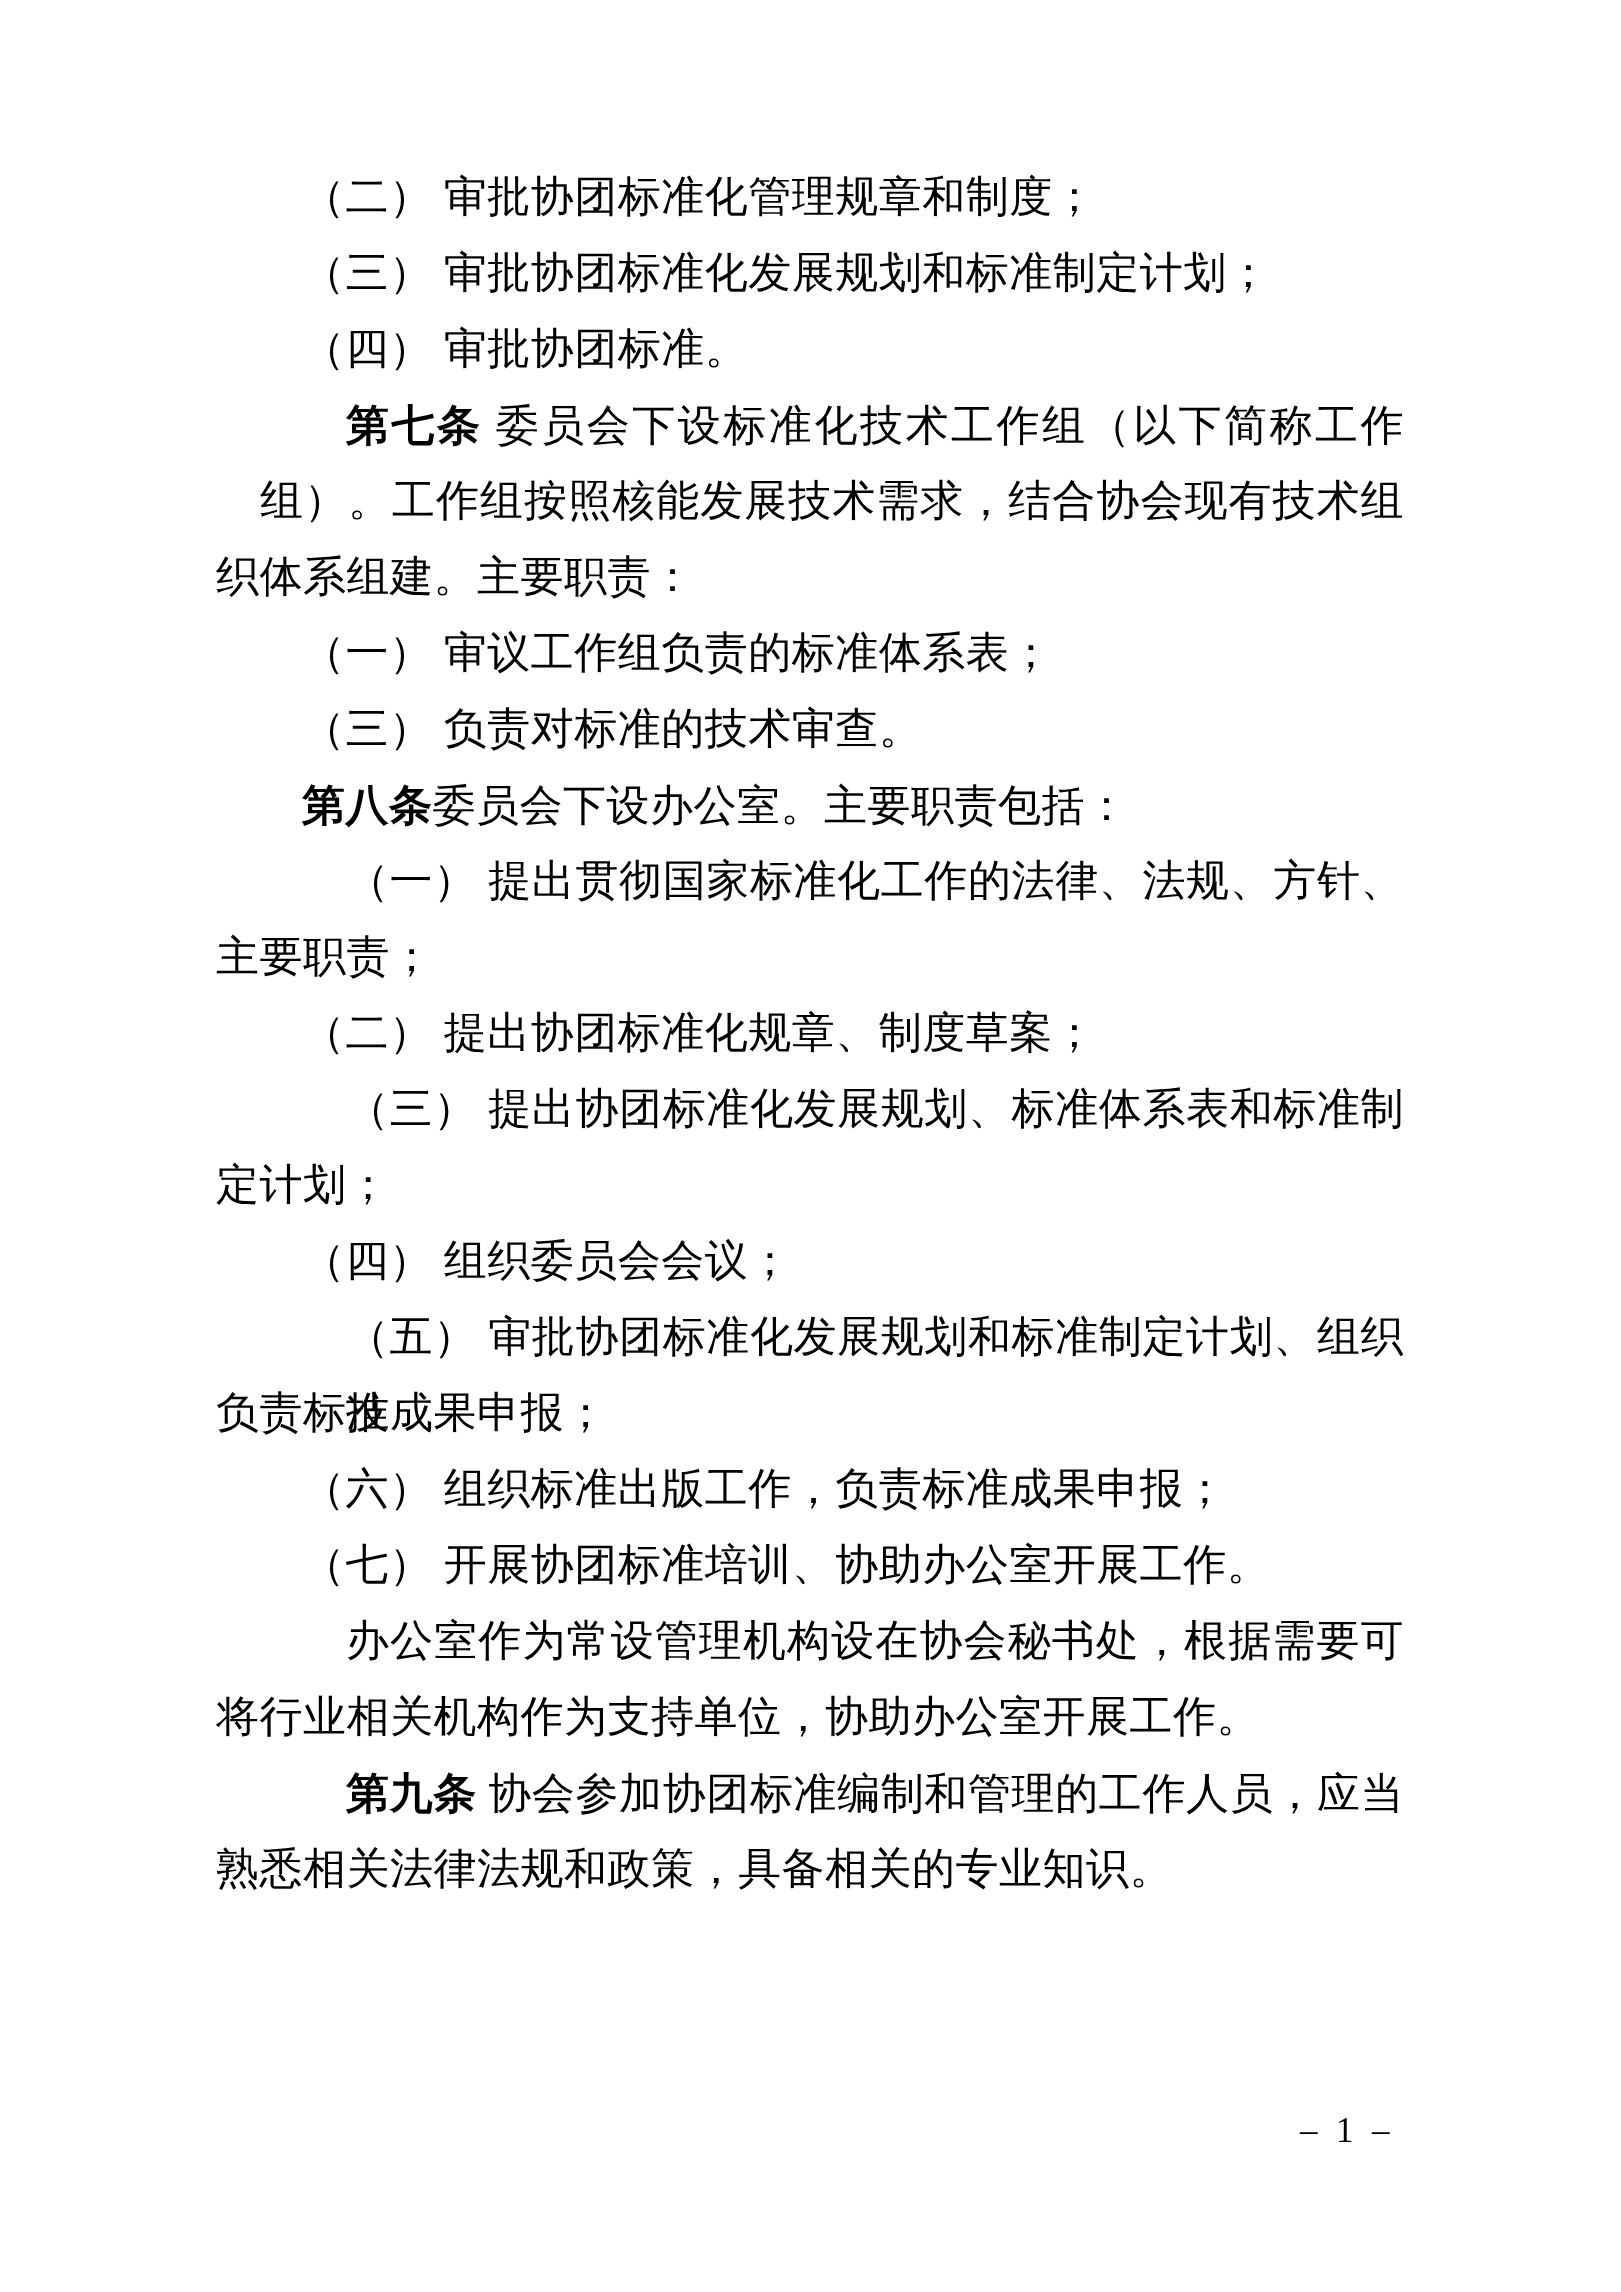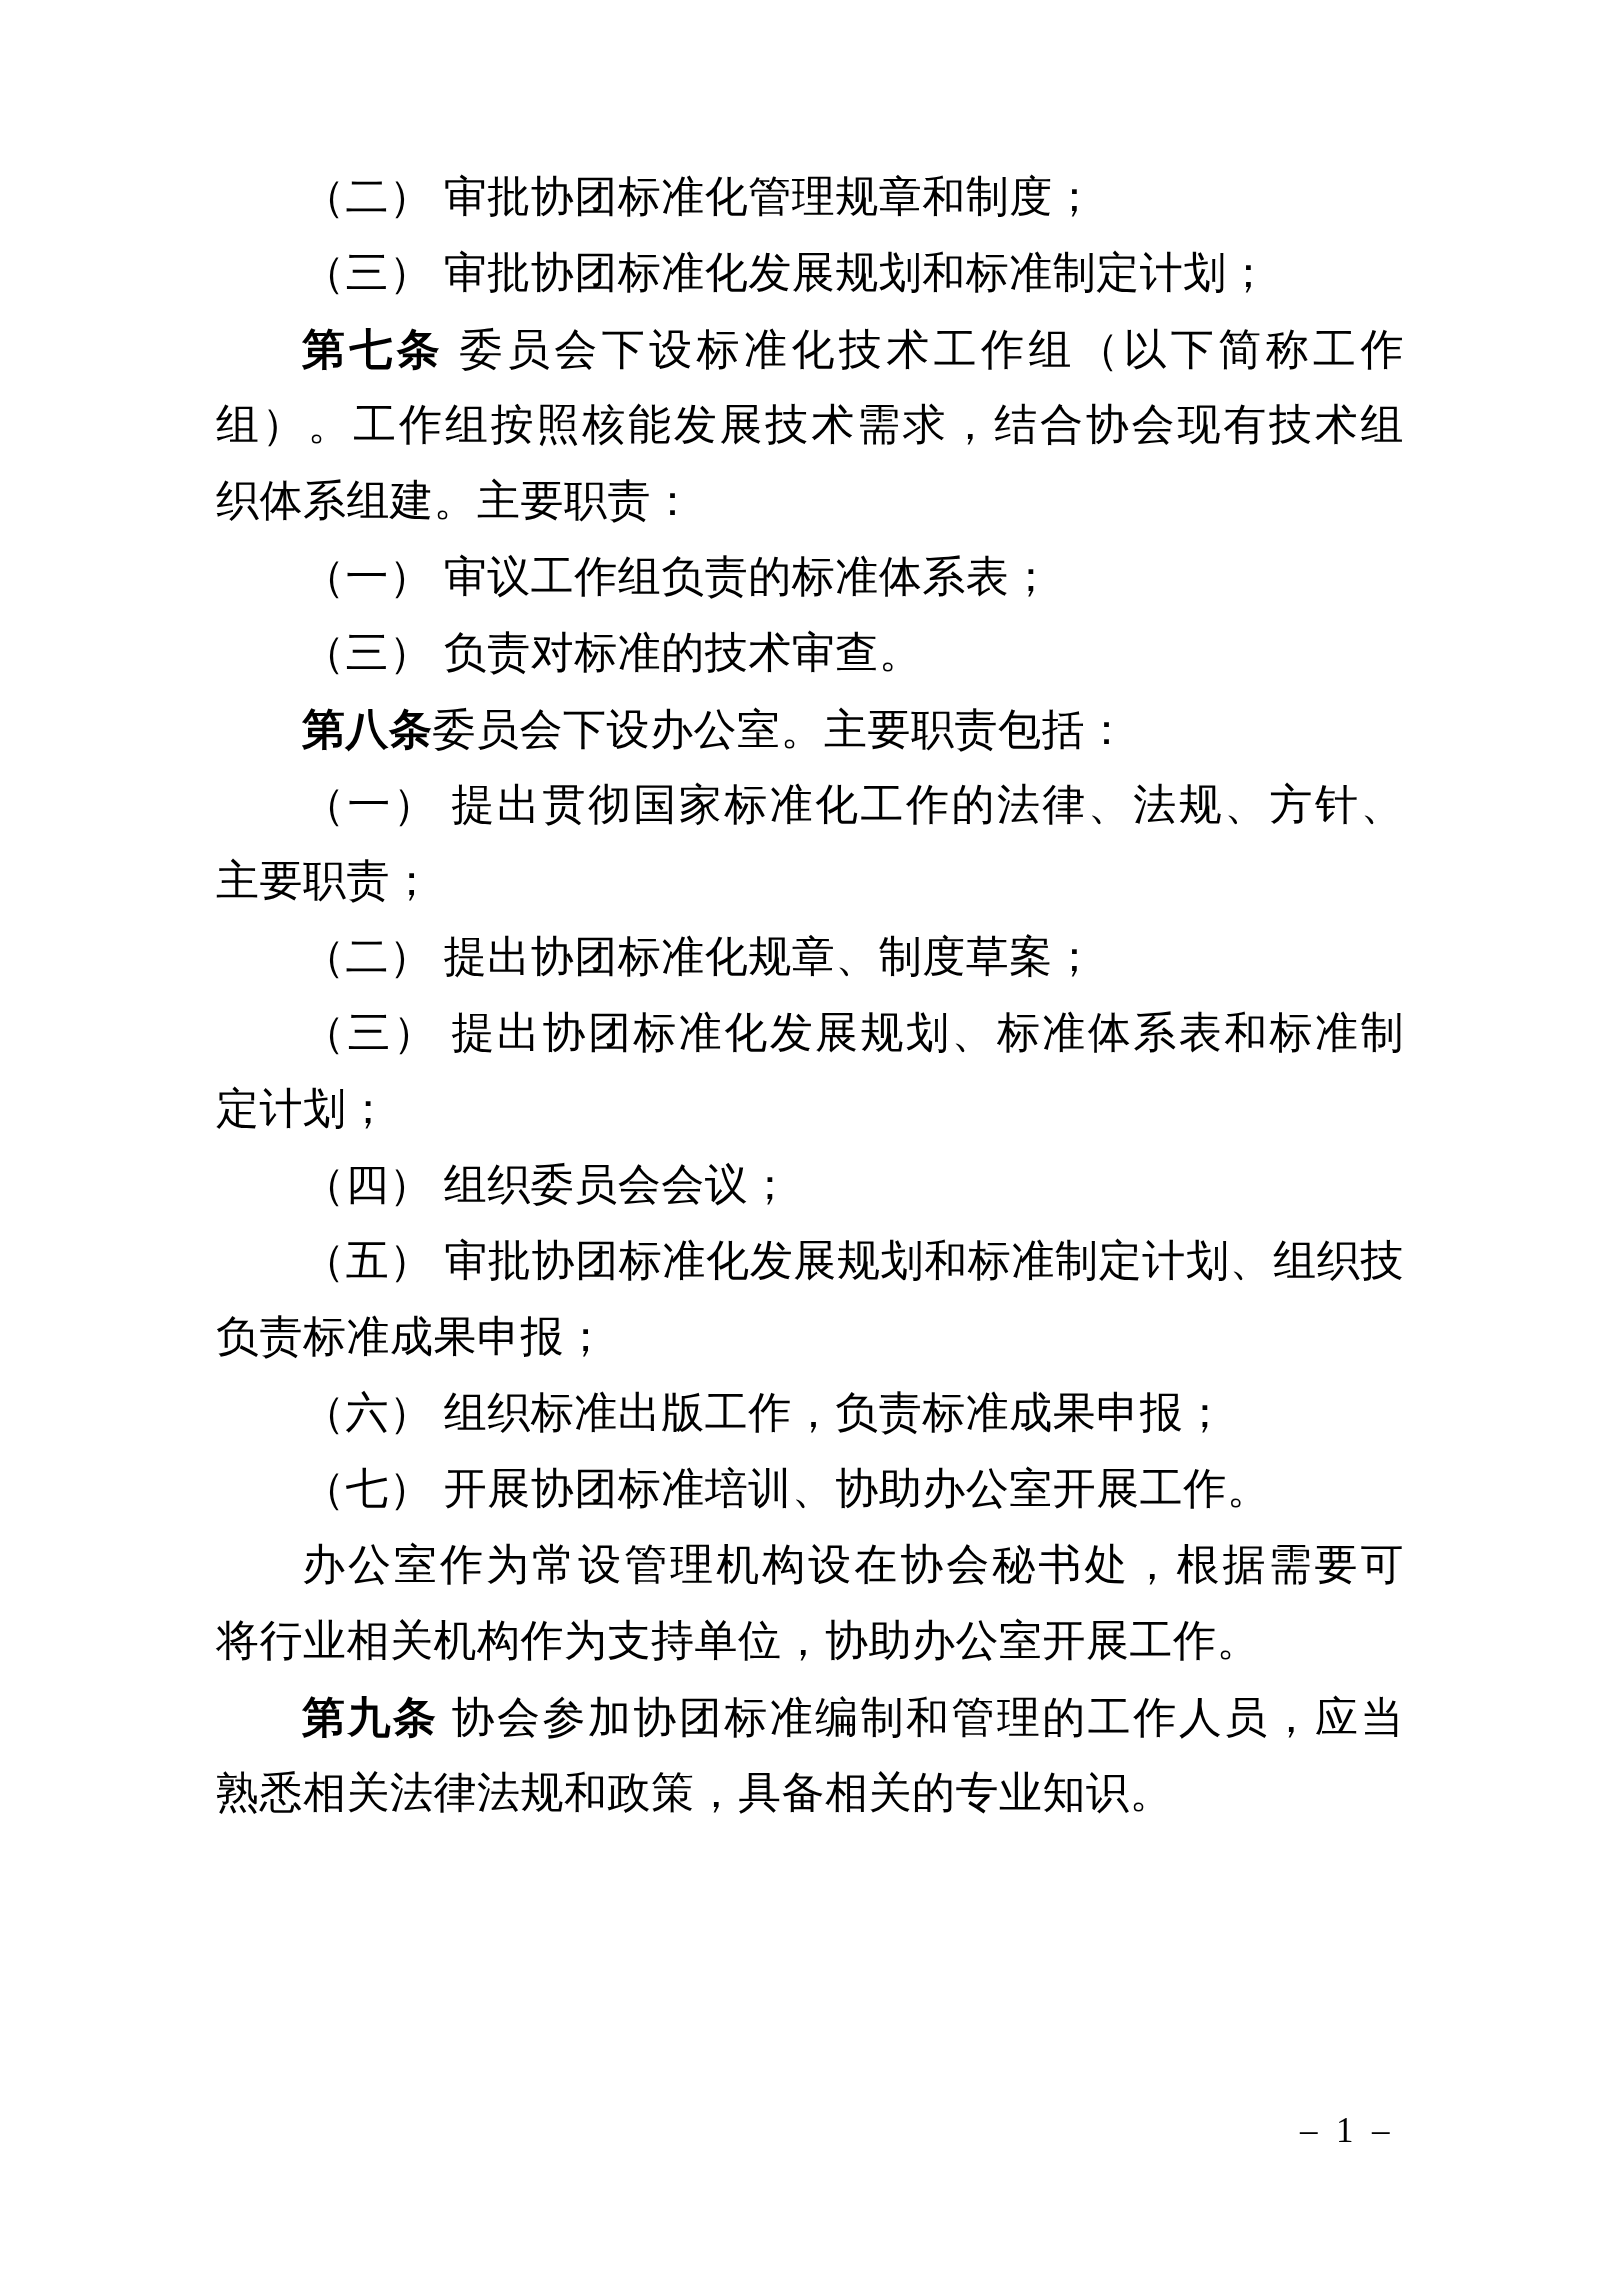--- a/index.html
+++ b/index.html
@@ -23,20 +23,21 @@
   .line {
     height: 76px;
     line-height: 76px;
     white-space: normal;
   }
   .line.indent { padding-left: 86px; }
   .line.stretch {
     text-align: justify;
     text-align-last: justify;
     text-justify: inter-character;
+    margin-left: 44px;
   }
   .art {
     font-weight: 700;
     font-family: "Liberation Sans", "DejaVu Sans", sans-serif;
   }
   .page-number {
     position: absolute;
     left: 1300px;
     top: 2107px;
     font-size: 35px;
@@ -45,20 +46,21 @@
     color: #000000;
   }
 </style>
 </head>
 <body>
 
 <div class="page">
   <div class="doc-body" id="doc-body">
       <div class="line indent">（二） 审批协团标准化管理规章和制度；</div>
       <div class="line indent">（三） 审批协团标准化发展规划和标准制定计划；</div>
+      <div class="line indent">（四） 审批协团标准。</div>
       <div class="line indent stretch"><span class="art">第七条</span> 委员会下设标准化技术工作组（以下简称工作</div>
       <div class="line stretch">组）。工作组按照核能发展技术需求，结合协会现有技术组</div>
       <div class="line">织体系组建。主要职责：</div>
       <div class="line indent">（一） 审议工作组负责的标准体系表；</div>
       <div class="line indent">（三） 负责对标准的技术审查。</div>
       <div class="line indent"><span class="art">第八条</span>委员会下设办公室。主要职责包括：</div>
       <div class="line indent stretch">（一） 提出贯彻国家标准化工作的法律、法规、方针、</div>
       <div class="line">主要职责；</div>
       <div class="line indent">（二） 提出协团标准化规章、制度草案；</div>
       <div class="line indent stretch">（三） 提出协团标准化发展规划、标准体系表和标准制</div>

